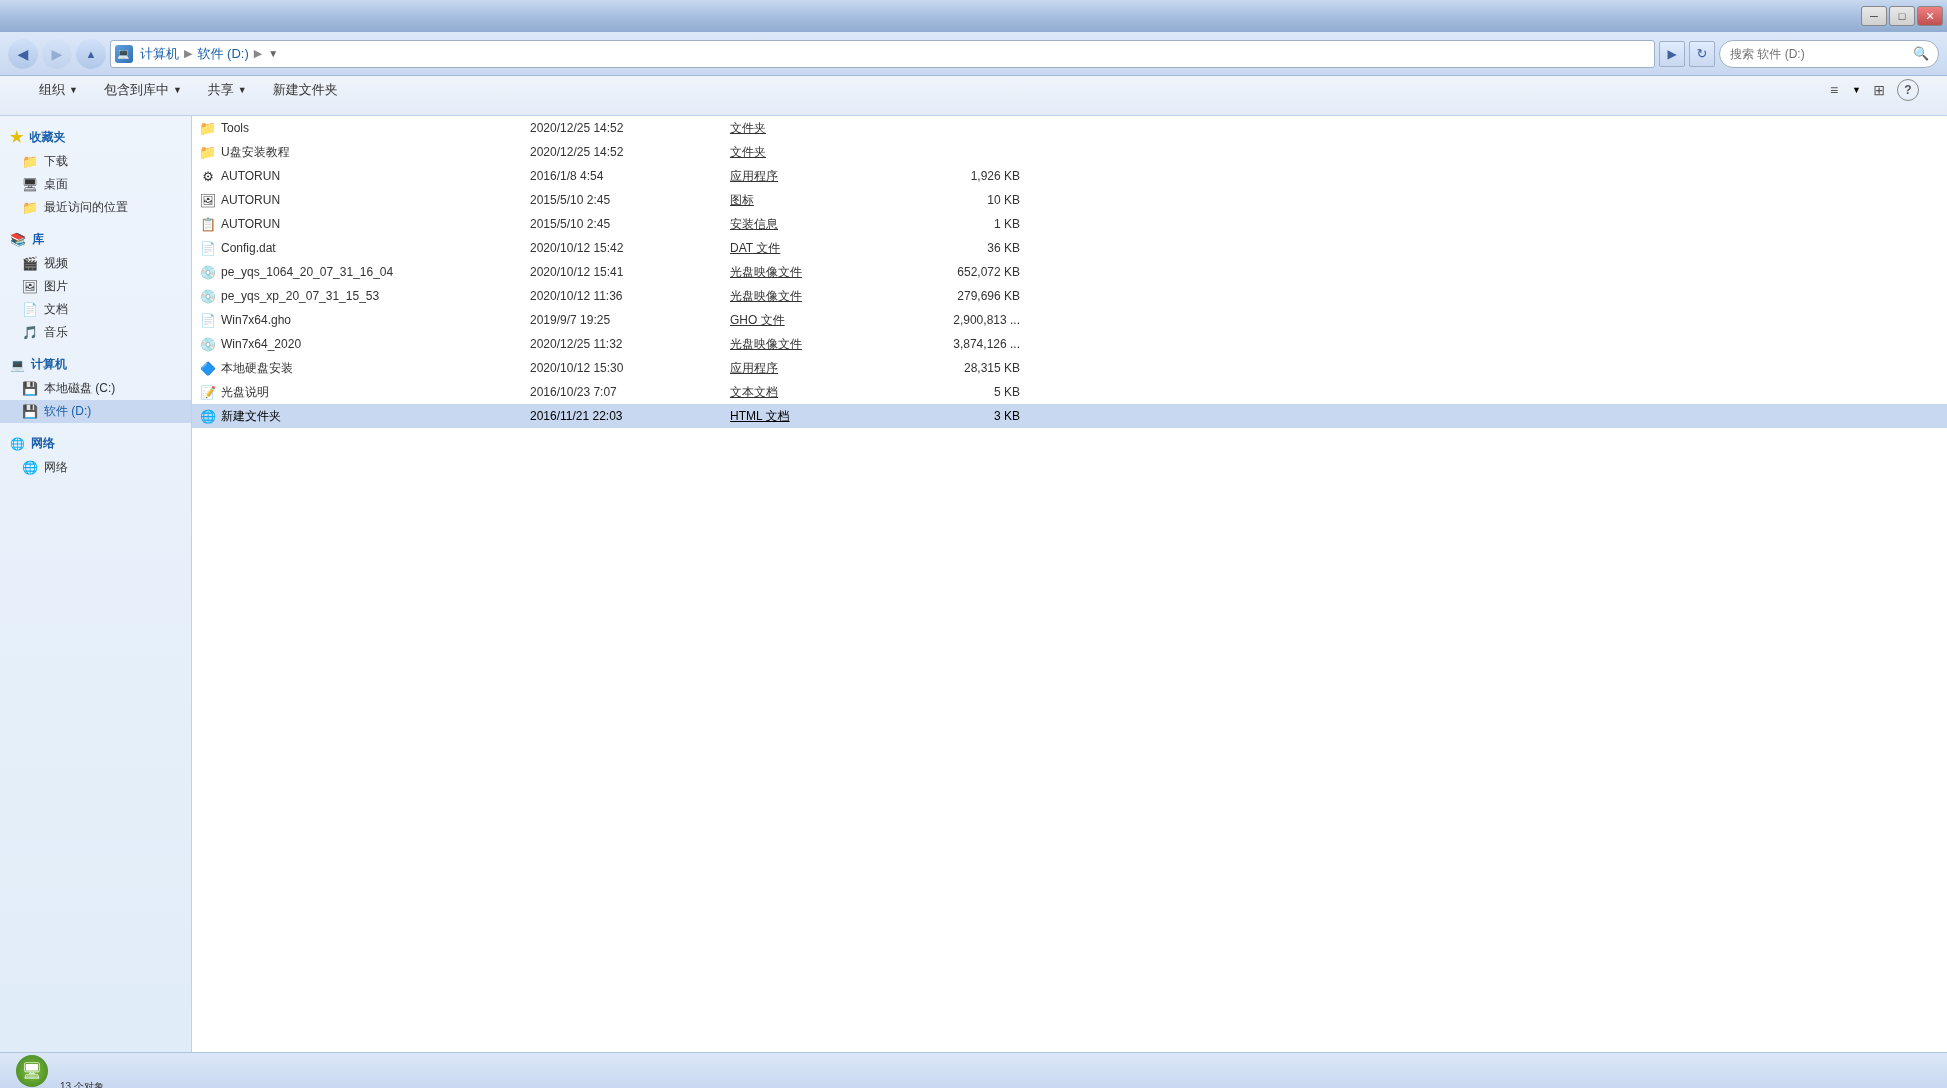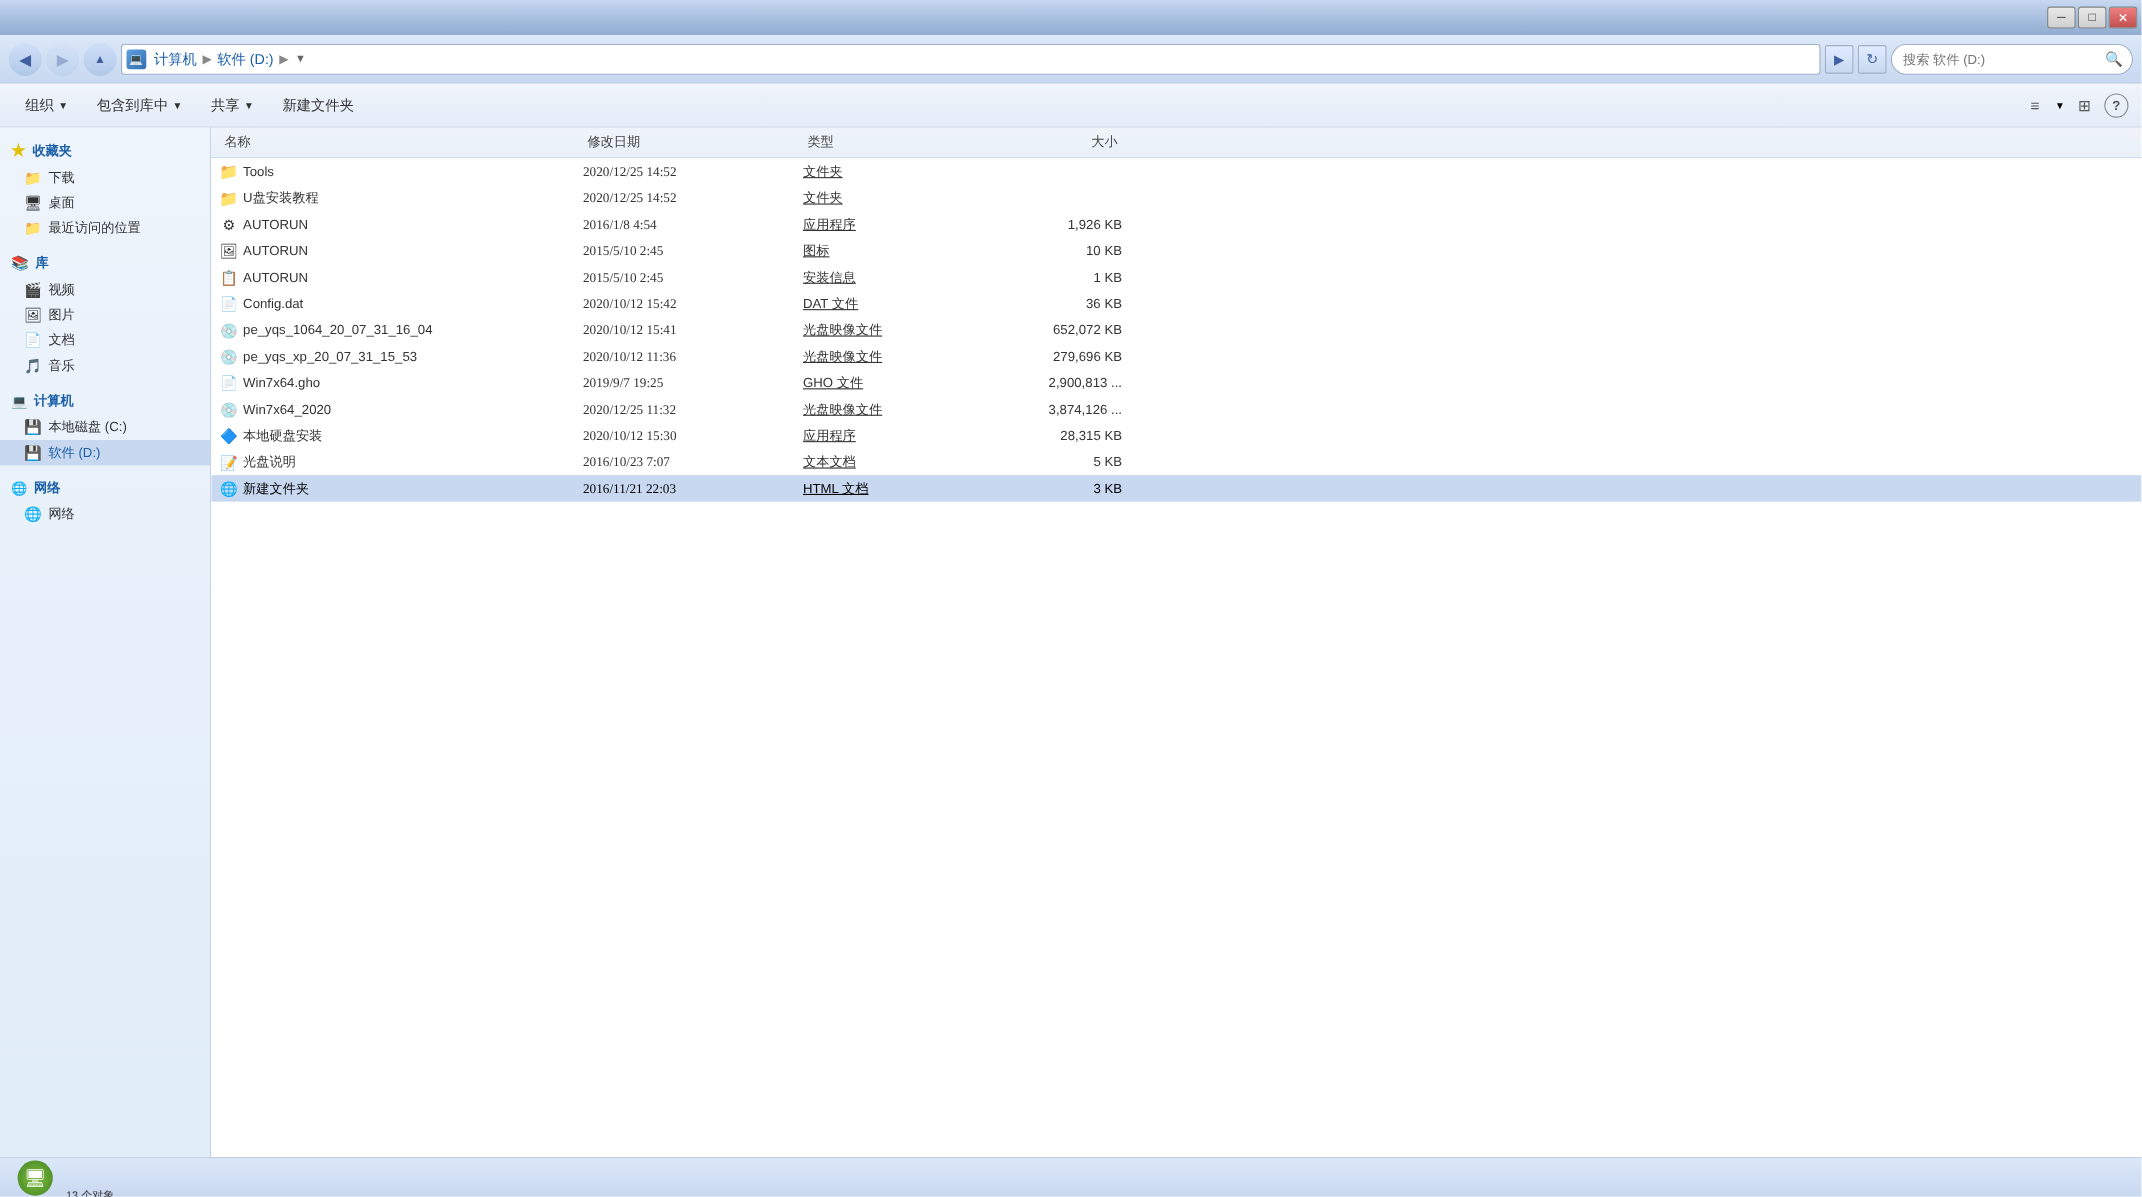--- a/index.html
+++ b/index.html
@@ -158,22 +158,22 @@
       font-family: 'Microsoft YaHei', SimSun, Arial, sans-serif;
     }
     .search-icon { color: #888; font-size: 13px; }
 
     
     .toolbar {
       height: 40px;
       background: linear-gradient(to bottom, #f0f4fa, #e4ecf8);
       border-bottom: 1px solid #c0d0e8;
       display: flex;
-      align-items: center;
-      padding: 0 12px;
+      align-items: flex-start;
+      padding: 0 28px;
       gap: 4px;
     }
     .toolbar-btn {
       height: 28px;
       padding: 0 10px;
       border: 1px solid transparent;
       border-radius: 3px;
       background: transparent;
       cursor: pointer;
       font-size: 13px;
@@ -311,21 +311,21 @@
       overflow: hidden;
       text-overflow: ellipsis;
       white-space: nowrap;
     }
     .cell-name {
       width: 330px;
       display: flex;
       align-items: center;
       gap: 5px;
     }
-    .cell-date { width: 200px; font-family: Liberation Serif, serif; }
+    .cell-date { width: 200px; }
     .cell-type { width: 160px; text-decoration: underline; }
     .cell-size { width: 130px; text-align: right; display: flex; justify-content: flex-end; }
 
     .file-icon {
       width: 16px;
       height: 16px;
       display: flex;
       align-items: center;
       justify-content: center;
       font-size: 13px;
@@ -503,34 +503,20 @@
       <div class="sidebar-item">
         <span class="sidebar-icon">🌐</span>
         <span>网络</span>
       </div>
     </div>
 
   </div>
 
   <div class="file-area">
 
-    <div class="file-list-header">
-      <div class="col-header col-name">
-        <span>名称</span>
-      </div>
-      <div class="col-header col-date">
-        <span>修改日期</span>
-      </div>
-      <div class="col-header col-type">
-        <span>类型</span>
-      </div>
-      <div class="col-header col-size">
-        <span>大小</span>
-      </div>
-    </div>
 
     <div class="file-list-body" id="file-list-body">
     <div class="file-row">
       <div class="col-cell cell-name">
         <div class="file-icon">
               <span style="color:#e0a020;font-size:14px;">📁</span>
             </div>
         <span>Tools</span>
       </div>
       <div class="col-cell cell-date">2020/12/25 14:52</div>

